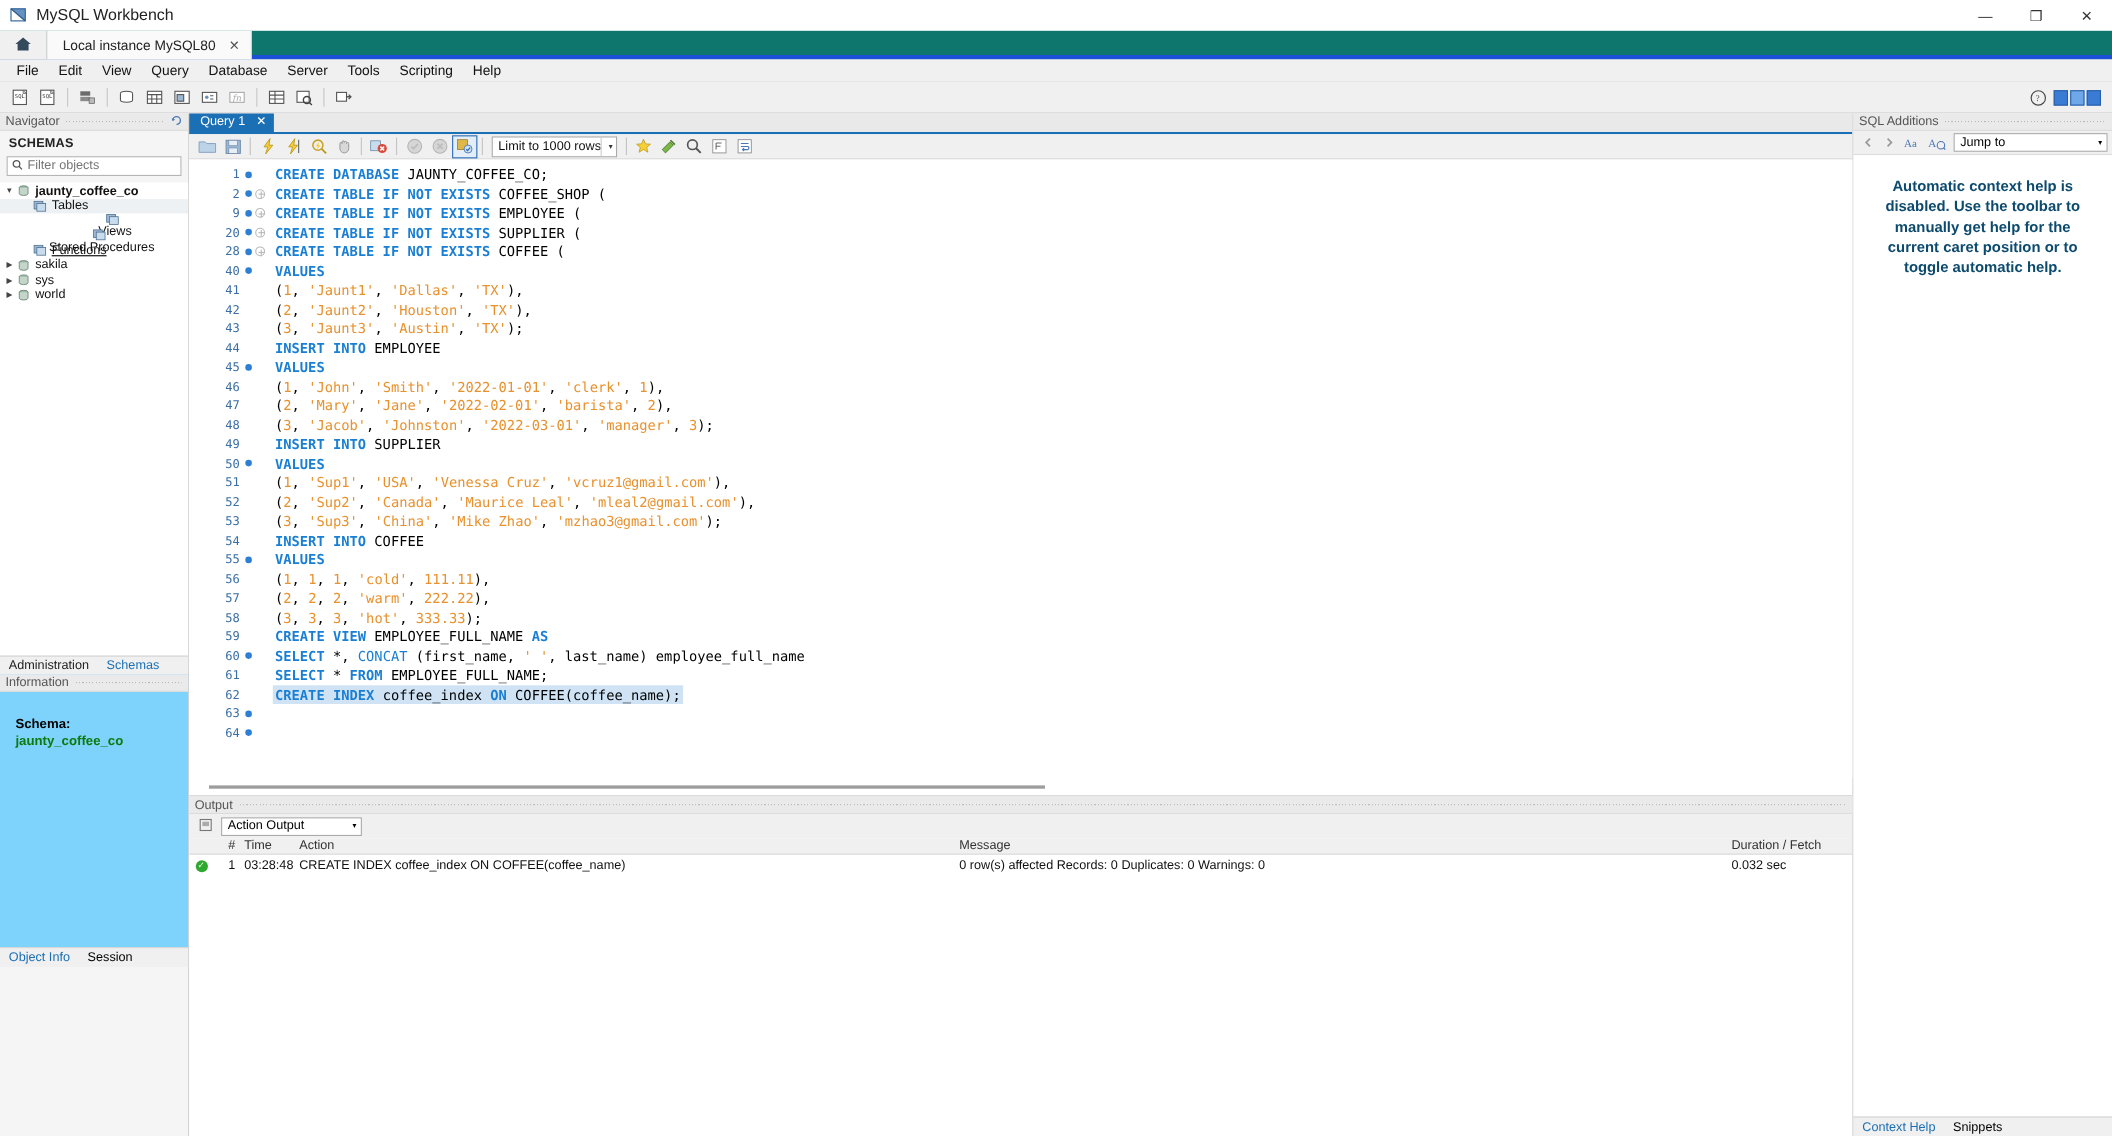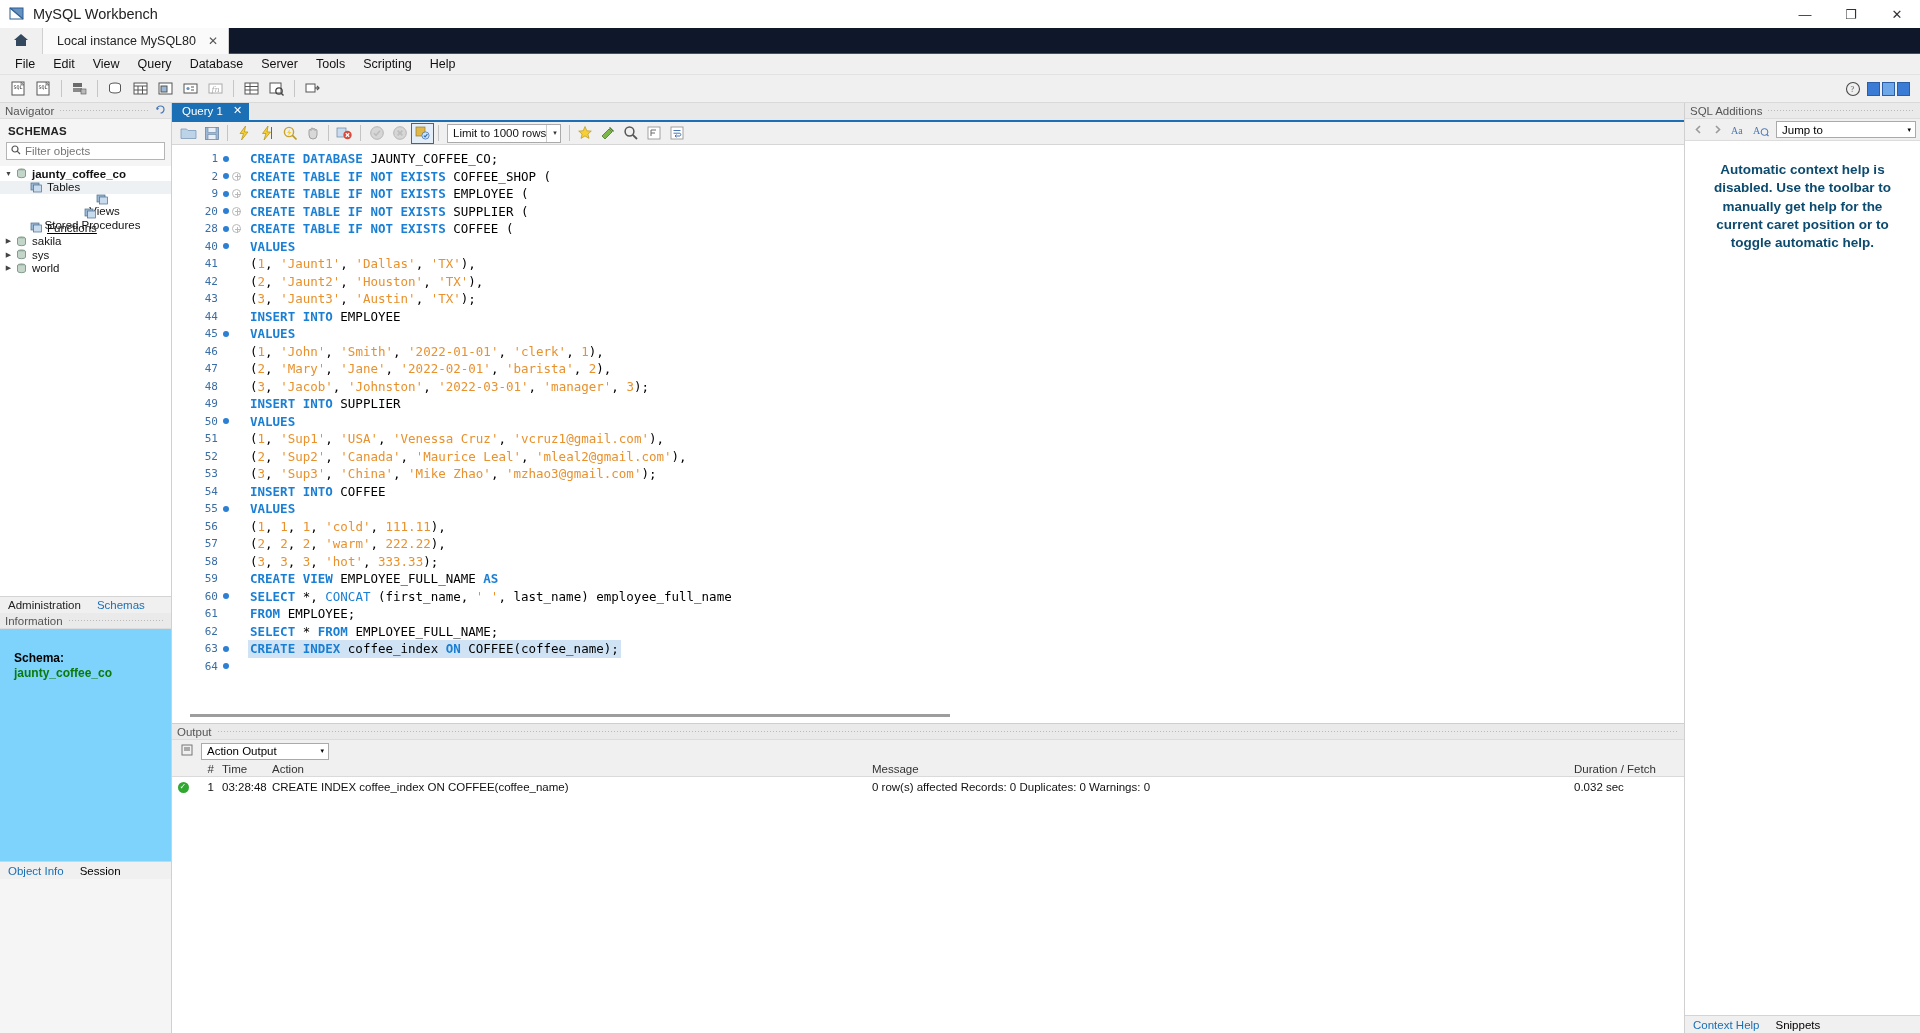--- a/index.html
+++ b/index.html
@@ -14,21 +14,21 @@
 
   
   .titlebar { height:28px; background:#ffffff; display:flex; align-items:center; border-bottom:0px solid #ddd; }
   .titlebar .app-icon { width:18px; height:18px; margin-left:8px; margin-right:7px; position:relative; }
   .titlebar .app-icon svg { display:block; }
   .titlebar .title-text { font-size:14.5px; color:#222; }
   .win-controls { margin-left:auto; display:flex; height:28px; }
   .win-btn { width:46px; height:28px; display:flex; align-items:center; justify-content:center; font-size:13px; color:#333; }
 
   
-  .tabstrip { height:26px; background:#0f172a; display:flex; align-items:flex-start; border-bottom:1px solid #1d4ed8; }
+  .tabstrip { height:26px; background:#0f766e; display:flex; align-items:flex-start; border-bottom:4px solid #1d4ed8; }
   .home-tab { width:42px; height:26px; display:flex; align-items:center; justify-content:center; background:#f0f0f0; }
   .conn-tab {
     height:26px; background:#fafafa; display:flex; align-items:center;
     padding:0 10px 0 14px; font-size:12.5px; color:#222;
     border-left:1px solid #d0d0d0; border-right:1px solid #d0d0d0;
     position:relative; min-width:150px;
   }
   .conn-tab .tab-close { margin-left:12px; font-size:12px; color:#555; }
 
   
@@ -736,23 +736,20 @@
               <div style="height: 17.5px;">
                 <span class="cline" style="display: block;"><span class="plain">(</span><span class="num">3</span><span class="plain">, </span><span class="num">3</span><span class="plain">, </span><span class="num">3</span><span class="plain">, </span><span class="str">'hot'</span><span class="plain">, </span><span class="num">333.33</span><span class="plain">);</span></span>
               </div>
               <div style="height: 17.5px;">
                 <span class="cline" style="display: block;"><span class="kw">CREATE VIEW </span><span class="id">EMPLOYEE_FULL_NAME </span><span class="kw">AS</span></span>
               </div>
               <div style="height: 17.5px;">
                 <span class="cline" style="display: block;"><span class="kw">SELECT </span><span class="plain">*</span><span class="plain">, </span><span class="kw2">CONCAT </span><span class="plain">(first_name, </span><span class="str">' '</span><span class="plain">, last_name) employee_full_name</span></span>
               </div>
               <div style="height: 17.5px;">
-                <span class="cline" style="display: block;"><span class="kw">FROM </span><span class="id">EMPLOYEE;</span></span>
-              </div>
-              <div style="height: 17.5px;">
                 <span class="cline" style="display: block;"><span class="kw">SELECT </span><span class="plain">* </span><span class="kw">FROM </span><span class="id">EMPLOYEE_FULL_NAME;</span></span>
               </div>
               <div style="height: 17.5px;"><span class="cline hl" style="display: inline-block;"><span class="kw">CREATE INDEX </span><span class="id">coffee_index </span><span class="kw">ON </span><span class="id">COFFEE(coffee_name);</span></span></div>
             </div>
         </div>
         <div class="hscroll-wrap">
           <div class="hscroll-track">
             <div class="hscroll-thumb"></div>
           </div>
         </div>

